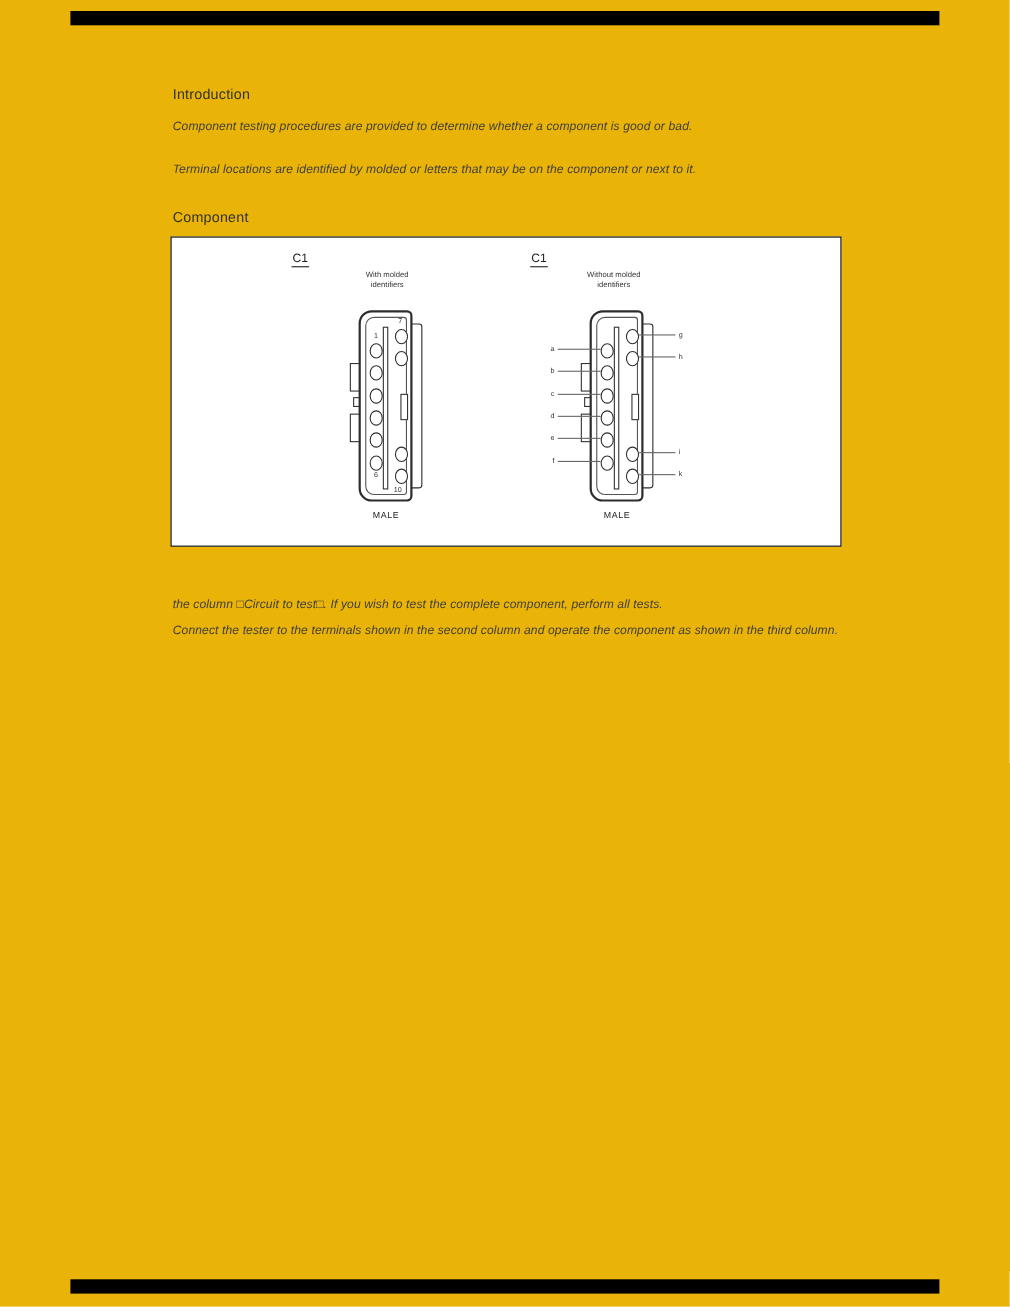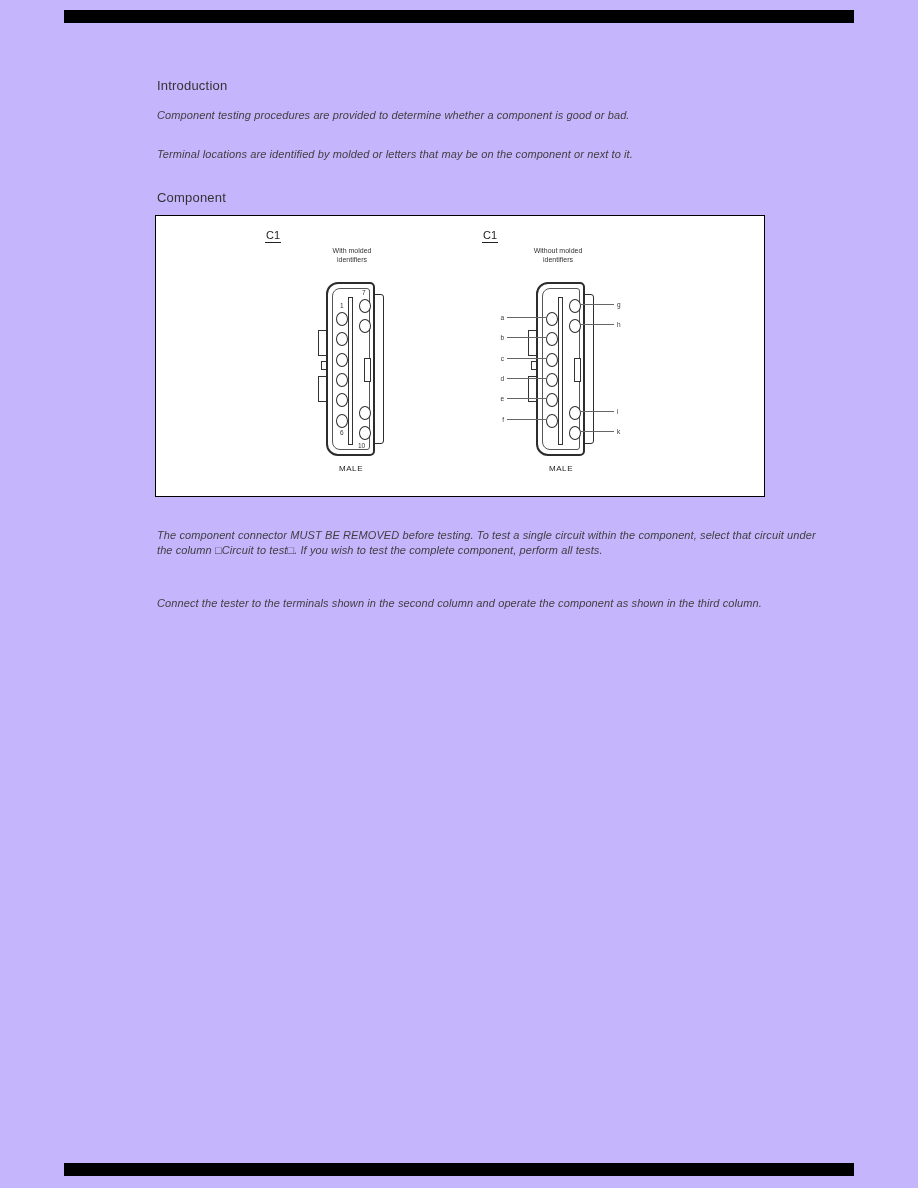--- a/index.html
+++ b/index.html
@@ -1,18 +1,18 @@
 <!DOCTYPE html>
 <html><head>
 <meta charset="utf-8">
 <style>
   html,body{margin:0;padding:0;background:#ffffff;}
   *{box-sizing:border-box;}
   .page{
-    position:relative;width:918px;height:1188px;background:#c4b5fd;overflow:hidden;
+    position:relative;width:918px;height:1188px;background:#eab308;overflow:hidden;
     font-family:"Liberation Sans",sans-serif;color:#3f3f3f;
   }
   .redact{position:absolute;background:#000;height:13px;width:790px;left:64px;}
   .h{position:absolute;font-size:13px;color:#333;letter-spacing:0.2px;}
   .p{position:absolute;font-size:11px;line-height:15px;color:#3f3f3f;letter-spacing:0.1px;white-space:nowrap;font-style:italic;}
   .figbox{position:absolute;left:155px;top:215px;width:610px;height:282px;border:1px solid #000;background:#fff;}
   .c1{position:absolute;font-size:11px;color:#222;border-bottom:1px solid #222;padding:0 1px 1px 1px;}
   .cap{position:absolute;font-size:7px;line-height:9px;color:#333;text-align:center;}
   .male{position:absolute;font-size:8px;letter-spacing:0.6px;color:#222;text-align:center;width:36px;}
   
@@ -122,17 +122,16 @@
   <div class="leader" style="left:581px;top:324px;width:33px;"></div>
   <div class="leader" style="left:581px;top:411px;width:33px;"></div>
   <div class="leader" style="left:581px;top:431px;width:33px;"></div>
   <div class="pinlbl" style="left:617px;top:301px;">g</div>
   <div class="pinlbl" style="left:617px;top:321px;">h</div>
   <div class="pinlbl" style="left:617px;top:408px;">i</div>
   <div class="pinlbl" style="left:617px;top:428px;">k</div>
 
   <div class="male" style="left:543px;top:464px;">MALE</div>
 
-  <div class="p" style="left:157px;top:528px;">The component connector MUST BE REMOVED before testing. To test a single circuit within the component, select that circuit under</div>
   <div class="p" style="left:157px;top:543px;">the column □Circuit to test□. If you wish to test the complete component, perform all tests.</div>
-  <div class="p" style="left:157px;top:596px;">Connect the tester to the terminals shown in the second column and operate the component as shown in the third column.</div>
+  <div class="p" style="left:157px;top:566px;">Connect the tester to the terminals shown in the second column and operate the component as shown in the third column.</div>
 
 </div>
 
 </body></html>

